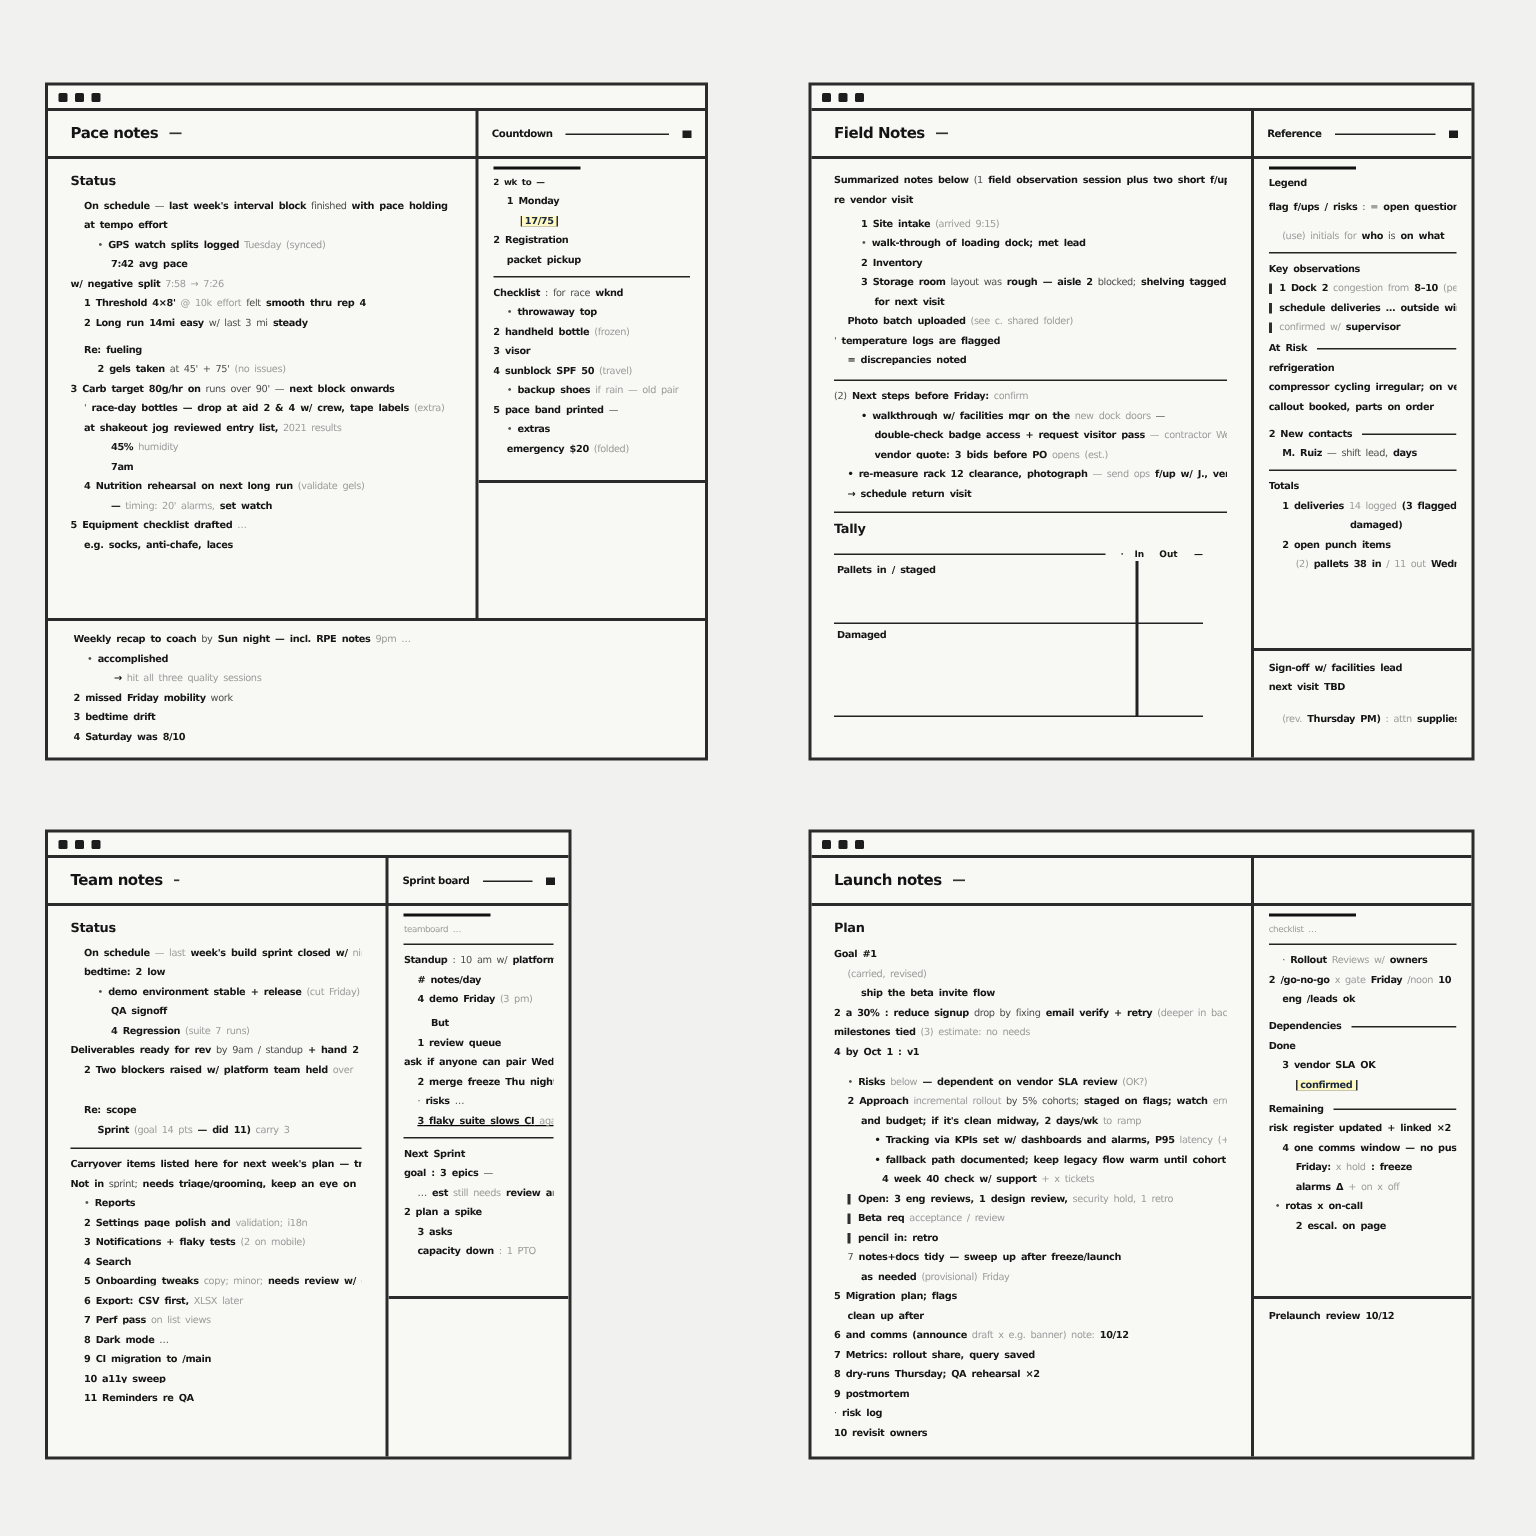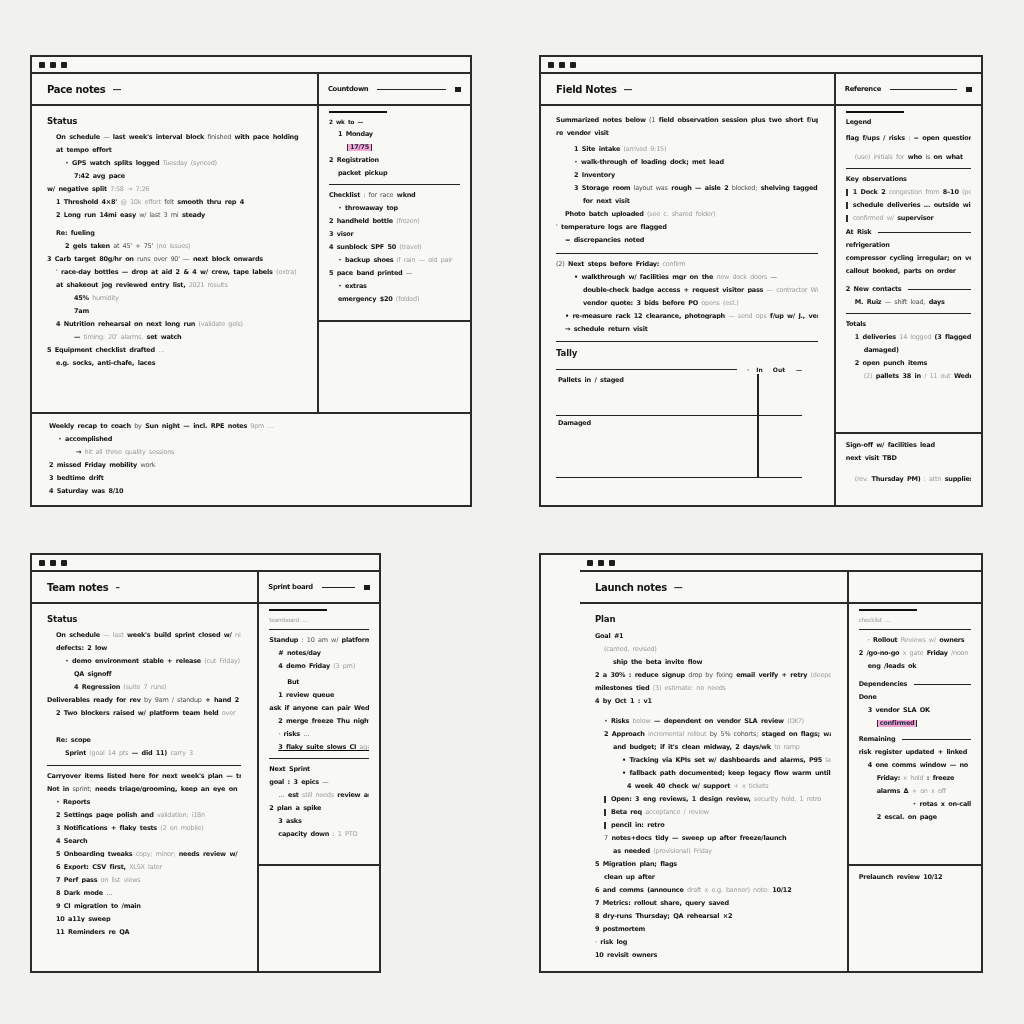--- a/index.html
+++ b/index.html
@@ -3,21 +3,21 @@
 <meta charset="utf-8">
 <style>
   html,body{margin:0;padding:0;}
   .page{position:relative;width:1024px;height:1024px;background:#f1f1ef;overflow:hidden;
         font-family:"DejaVu Sans",sans-serif;}
   .panel{position:absolute;background:#f8f8f5;border:2px solid #2b2b2b;box-sizing:border-box;
          display:flex;flex-direction:column;filter:blur(0.3px);}
   .p1{left:30px;top:55px;width:442px;height:452px;}
   .p2{left:539px;top:55px;width:444px;height:452px;}
   .p3{left:30px;top:553px;width:351px;height:420px;}
-  .p4{left:539px;top:553px;width:444px;height:420px;padding-left:39px;}
+  .p4{left:539px;top:553px;width:444px;height:420px;}
   .p1,.p3{--split:65.5%;}
   .p2,.p4{--split:67%;}
 
   .toolbar{height:15px;border-bottom:2px solid #2b2b2b;display:flex;align-items:center;gap:5px;
            padding:0 0 0 7px;flex:0 0 auto;}
   .winbtn{width:6px;height:6px;background:#1d1d1d;border-radius:1px;display:inline-block;}
 
   .titlebar{height:30px;border-bottom:2px solid #2b2b2b;display:flex;flex:0 0 auto;}
   .title-cell{flex:0 0 var(--split);border-right:2px solid #2b2b2b;display:flex;align-items:center;
               padding-left:15px;box-sizing:border-box;}
@@ -44,21 +44,21 @@
         word-spacing:1.5px;filter:blur(0.38px);white-space:nowrap;overflow:hidden;}
   .k-h{font-size:8.6px;margin-bottom:8px;letter-spacing:-0.2px;}
   .k-small{font-size:5.8px;}
   .k-quote{border-left:2px solid #2e2e2e;padding-left:5px;}
   .k-sec{display:flex;align-items:center;}
   .sec-line{flex:1;border-top:1.6px solid #222;margin-left:7px;}
   .rule{border-top:1.7px solid #232323;margin:6px 0 7px 0;}
   .sg-b{font-weight:700;color:#161616;}
   .sg-n{font-weight:400;color:#4e4e4e;}
   .sg-g{font-weight:400;color:#9c9c9c;}
-  .sg-hl{font-weight:700;color:#1b2940;background:#f9a8d4;border:1px solid #2c2c2c;padding:0 2px;}
+  .sg-hl{font-weight:700;color:#1b2940;background:#fef9c3;border:1px solid #2c2c2c;padding:0 2px;}
 
   .tbl{margin-top:4px;width:94%;}
   .tbl-head{display:flex;align-items:center;font-size:6px;font-weight:700;color:#161616;
             filter:blur(0.38px);}
   .tbl-topline{flex:1;border-top:1.8px solid #222;margin-right:10px;}
   .tbl-col{margin:0 5px;} .tbl-mark{color:#555;margin-right:2px;} .tbl-dash{margin-left:6px;}
   .tbl-body{position:relative;margin-top:3px;}
   .tbl-row{border-bottom:1.8px solid #222;}
   .tbl-row .line{margin:4px 0 0 2px;}
   .tbl-r1{height:38px;} .tbl-r2{height:57px;}
@@ -217,21 +217,21 @@
             <div class="line"><span class="sg-b">compressor cycling</span><span class="sg-b">  irregular; on</span><span class="sg-b">   vendor</span></div>
             <div class="line"><span class="sg-b">callout booked,</span><span class="sg-b">  parts on order</span></div>
             <div class="line k-sec" style="margin-top: 11px;">
               <span class="sg-b">2 New contacts</span>
               <span class="sec-line"></span>
             </div>
             <div class="line" style="margin-left: 9px;"><span class="sg-b">M. Ruiz</span><span class="sg-n">   — shift lead,</span><span class="sg-b">   days</span></div>
             <div class="rule" style="margin-top: 7px;"></div>
             <div class="line"><span class="sg-b">Totals</span></div>
             <div class="line" style="margin-left: 9px;"><span class="sg-b">1</span><span class="sg-b">   deliveries</span><span class="sg-g">   14 logged</span><span class="sg-b">   (3 flagged</span></div>
-            <div class="line" style="margin-left: 18px;"><span class="sg-b">damaged)</span></div>
+            <div class="line" style="margin-left: 18px; text-align: center;"><span class="sg-b">damaged)</span></div>
             <div class="line" style="margin-left: 9px; margin-top: 4px;"><span class="sg-b">2</span><span class="sg-b">   open punch</span><span class="sg-b">   items</span></div>
             <div class="line" style="margin-left: 18px;"><span class="sg-g">(2)</span><span class="sg-b">   pallets</span><span class="sg-b">   38 in</span><span class="sg-g">   / 11 out</span><span class="sg-b">   Wednesday</span></div>
           </div>
         <div class="sideextra">
             <div class="line"><span class="sg-b">Sign-off</span><span class="sg-b">   w/ facilities</span><span class="sg-b">   lead</span></div>
             <div class="line"><span class="sg-b">next visit</span><span class="sg-b">   TBD</span></div>
             <div class="line" style="margin-left: 9px; margin-top: 14px;"><span class="sg-g">(rev.</span><span class="sg-b">   Thursday PM)</span><span class="sg-g">   :  attn</span><span class="sg-b">   supplies</span></div>
           </div>
       </div>
     </div>
@@ -251,21 +251,21 @@
       <div class="sidehead-cell">
         <span class="sh-label">Sprint board</span>
         <span class="sh-line"></span>
         <span class="sh-sq"></span>
       </div>
     </div>
     <div class="body">
       <div class="maincol">
           <div class="line k-h"><span class="sg-b">Status</span></div>
           <div class="line" style="margin-left: 9px; margin-top: 5px;"><span class="sg-b">On schedule</span><span class="sg-g">  — last</span><span class="sg-b">  week's build sprint</span><span class="sg-b">  closed w/</span><span class="sg-g">  nine of eleven</span><span class="sg-b">  tickets done</span></div>
-          <div class="line" style="margin-left: 9px;"><span class="sg-b">defects:</span><span class="sg-b">  2 low</span></div>
+          <div class="line" style="margin-left: 9px;"><span class="sg-b">bedtime:</span><span class="sg-b">  2 low</span></div>
           <div class="line" style="margin-left: 18px;"><span class="sg-n">•</span><span class="sg-b">  demo</span><span class="sg-b">  environment stable</span><span class="sg-b">  + release</span><span class="sg-g">  (cut Friday)</span></div>
           <div class="line" style="margin-left: 27px;"><span class="sg-b">QA</span><span class="sg-b">  signoff</span></div>
           <div class="line" style="margin-left: 27px;"><span class="sg-b">4</span><span class="sg-b">  Regression</span><span class="sg-g">  (suite 7 runs)</span></div>
           <div class="line"><span class="sg-b">Deliverables ready</span><span class="sg-b">  for rev</span><span class="sg-n">  by 9am / standup</span><span class="sg-b">  + hand 2</span><span class="sg-g">  owners</span></div>
           <div class="line" style="margin-left: 9px;"><span class="sg-b">2</span><span class="sg-b">  Two blockers raised</span><span class="sg-b">  w/ platform</span><span class="sg-b">  team held</span><span class="sg-g">  over</span></div>
           <div class="line" style="margin-left: 9px; margin-top: 20px;"><span class="sg-b">Re:</span><span class="sg-b">  scope</span></div>
           <div class="line" style="margin-left: 18px;"><span class="sg-b">Sprint</span><span class="sg-g">  (goal 14 pts</span><span class="sg-b">  — did 11)</span><span class="sg-g">  carry 3</span></div>
           <div class="rule" style="margin-top: 8px;"></div>
           <div class="line"><span class="sg-b">Carryover items</span><span class="sg-b">  listed here</span><span class="sg-b">  for next</span><span class="sg-b">  week's plan</span><span class="sg-b">  — triage</span><span class="sg-g">  (est 7d)</span></div>
           <div class="line"><span class="sg-b">Not in</span><span class="sg-n">  sprint;</span><span class="sg-b">  needs</span><span class="sg-b">  triage/grooming,</span><span class="sg-b">  keep an eye on</span><span class="sg-g">  …</span></div>
@@ -364,21 +364,21 @@
             <div class="line" style="margin-left: 9px;"><span class="sg-b">3</span><span class="sg-b">  vendor SLA</span><span class="sg-b">  OK</span></div>
             <div class="line" style="margin-left: 18px;"><span class="sg-hl">confirmed</span></div>
             <div class="line k-sec" style="margin-top: 9px;">
               <span class="sg-b">Remaining</span>
               <span class="sec-line"></span>
             </div>
             <div class="line"><span class="sg-b">risk</span><span class="sg-b">  register updated</span><span class="sg-b">  + linked ×2</span></div>
             <div class="line" style="margin-left: 9px; margin-top: 6px;"><span class="sg-b">4</span><span class="sg-b">  one comms</span><span class="sg-b">  window — no push</span></div>
             <div class="line" style="margin-left: 18px;"><span class="sg-b">Friday:</span><span class="sg-g">  x hold</span><span class="sg-b">  :  freeze</span></div>
             <div class="line" style="margin-left: 18px;"><span class="sg-b">alarms Δ</span><span class="sg-g">  + on x off</span></div>
-            <div class="line" style="margin-left: 16px; text-align: right;"><span class="sg-n">•</span><span class="sg-b">  rotas x</span><span class="sg-b">  on-call</span></div>
+            <div class="line" style="margin-left: 4px;"><span class="sg-n">•</span><span class="sg-b">  rotas x</span><span class="sg-b">  on-call</span></div>
             <div class="line" style="margin-left: 18px;"><span class="sg-b">2</span><span class="sg-b">  escal. on</span><span class="sg-b">  page</span></div>
           </div>
         <div class="sideextra">
             <div class="line"><span class="sg-b">Prelaunch review</span><span class="sg-b">   10/12</span></div>
           </div>
       </div>
     </div>
   </div>
 
 </div>

